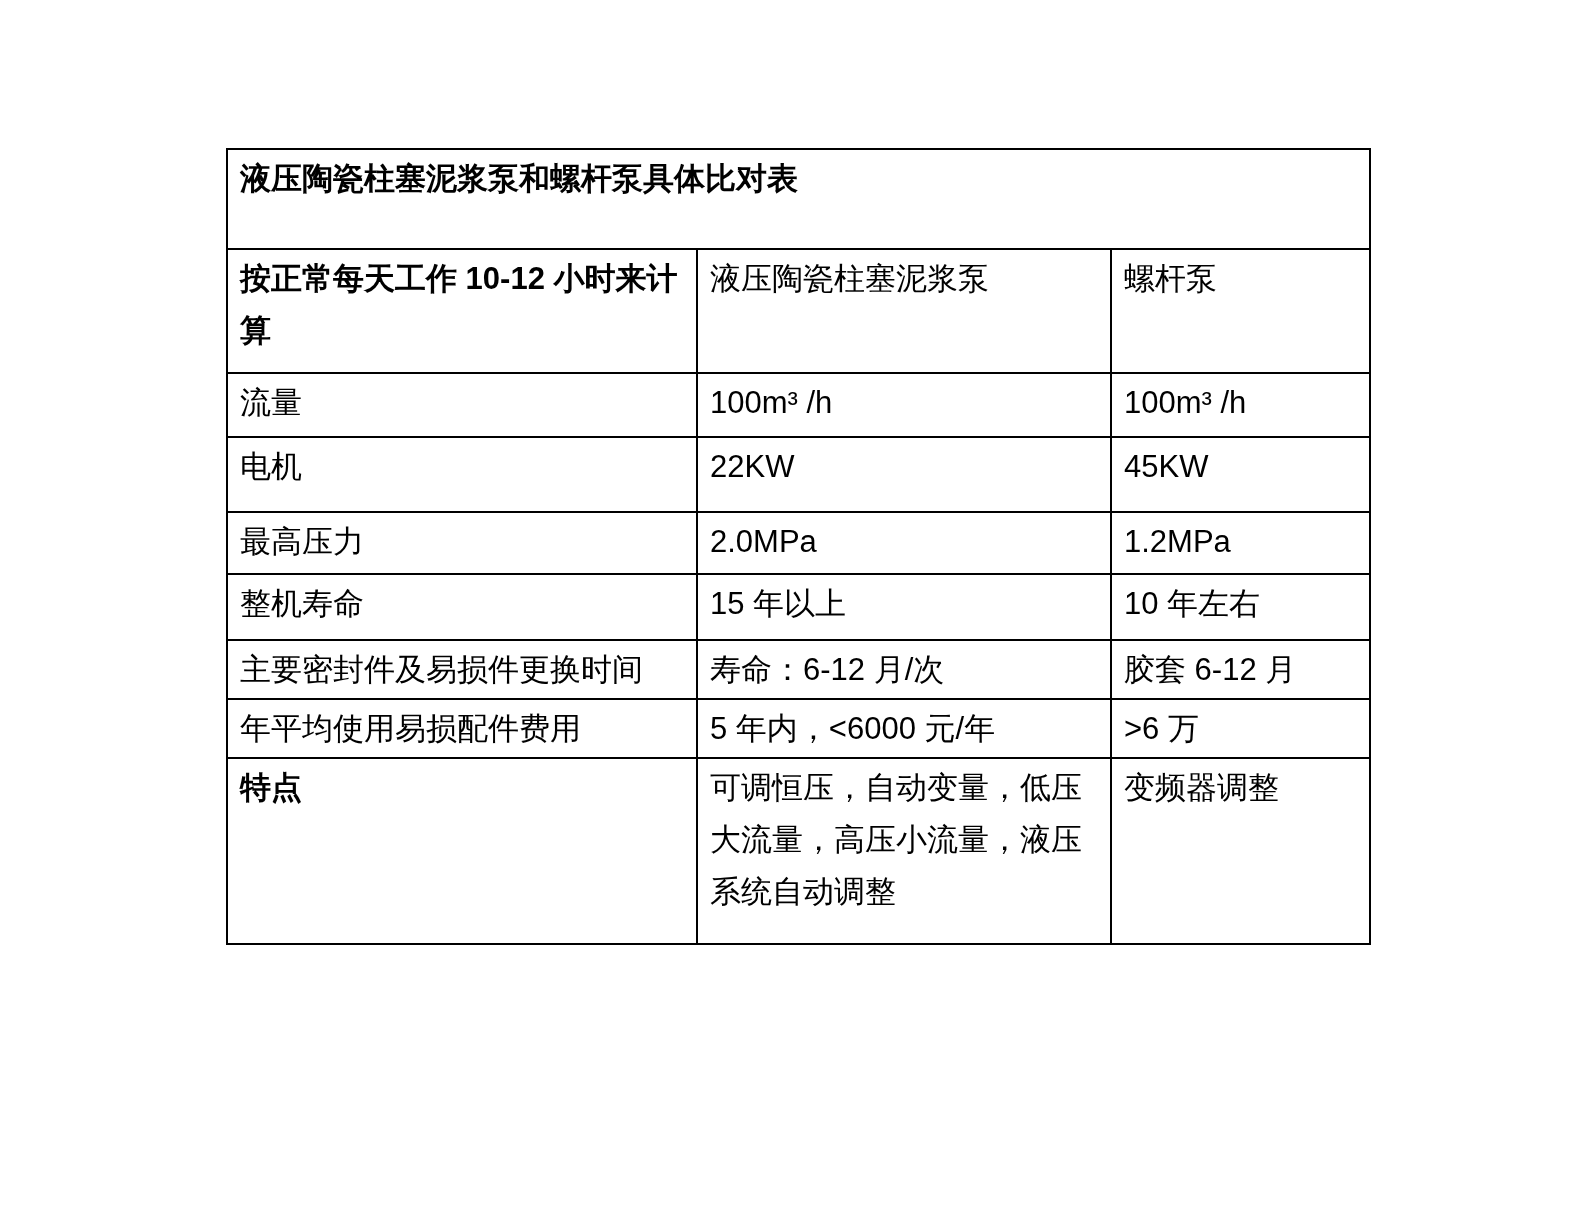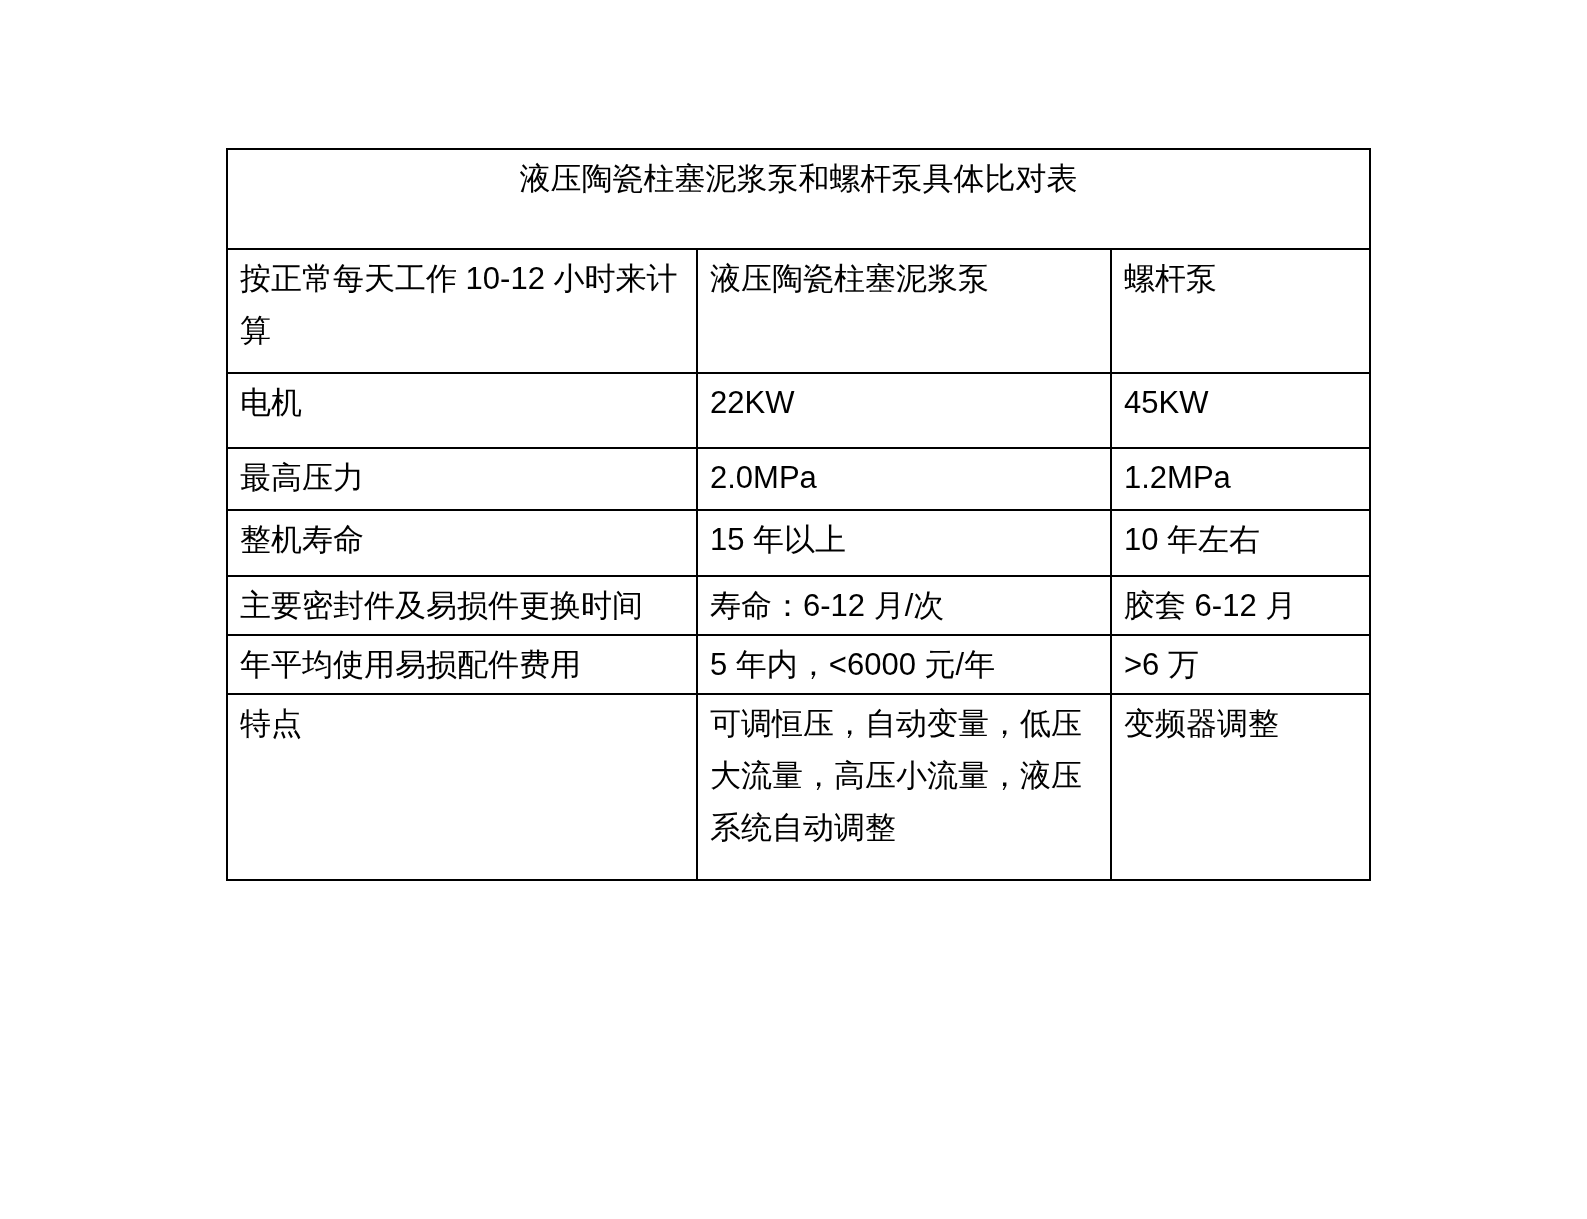--- a/index.html
+++ b/index.html
@@ -28,33 +28,33 @@
     border: 2px solid #000000;
     vertical-align: top;
     padding: 3px 12px 2px 12px;
     font-size: 31px;
     line-height: 52px;
     color: #000000;
     overflow: hidden;
     word-break: break-word;
   }
   td.title-cell {
-    text-align: center;
+    text-align: left;
     vertical-align: middle;
-    font-weight: normal;
+    font-weight: bold;
     font-size: 38px;
     line-height: 48px;
     padding-bottom: 16px;
   }
   td.red-cell {
     color: #ff0000;
-    font-weight: normal;
+    font-weight: bold;
   }
   td.bold-cell {
-    font-weight: normal;
+    font-weight: bold;
     margin-left: 22px;
   }
 </style>
 </head>
 <body>
 
 <div class="page">
   <table class="cmp">
     <colgroup>
       <col style="width:470px">
@@ -62,20 +62,25 @@
       <col style="width:259px">
     </colgroup>
     <tbody>
       <tr style="height:100px">
         <td colspan="3" class="title-cell">液压陶瓷柱塞泥浆泵和螺杆泵具体比对表</td>
       </tr>
       <tr style="height:124px">
         <td class="red-cell">按正常每天工作 10-12 小时来计算</td>
         <td>液压陶瓷柱塞泥浆泵</td>
         <td>螺杆泵</td>
+      </tr>
+      <tr style="height:64px">
+        <td>流量</td>
+        <td>100m³ /h</td>
+        <td>100m³ /h</td>
       </tr>
       <tr style="height:75px">
         <td>电机</td>
         <td>22KW</td>
         <td>45KW</td>
       </tr>
       <tr style="height:62px">
         <td>最高压力</td>
         <td>2.0MPa</td>
         <td>1.2MPa</td>

